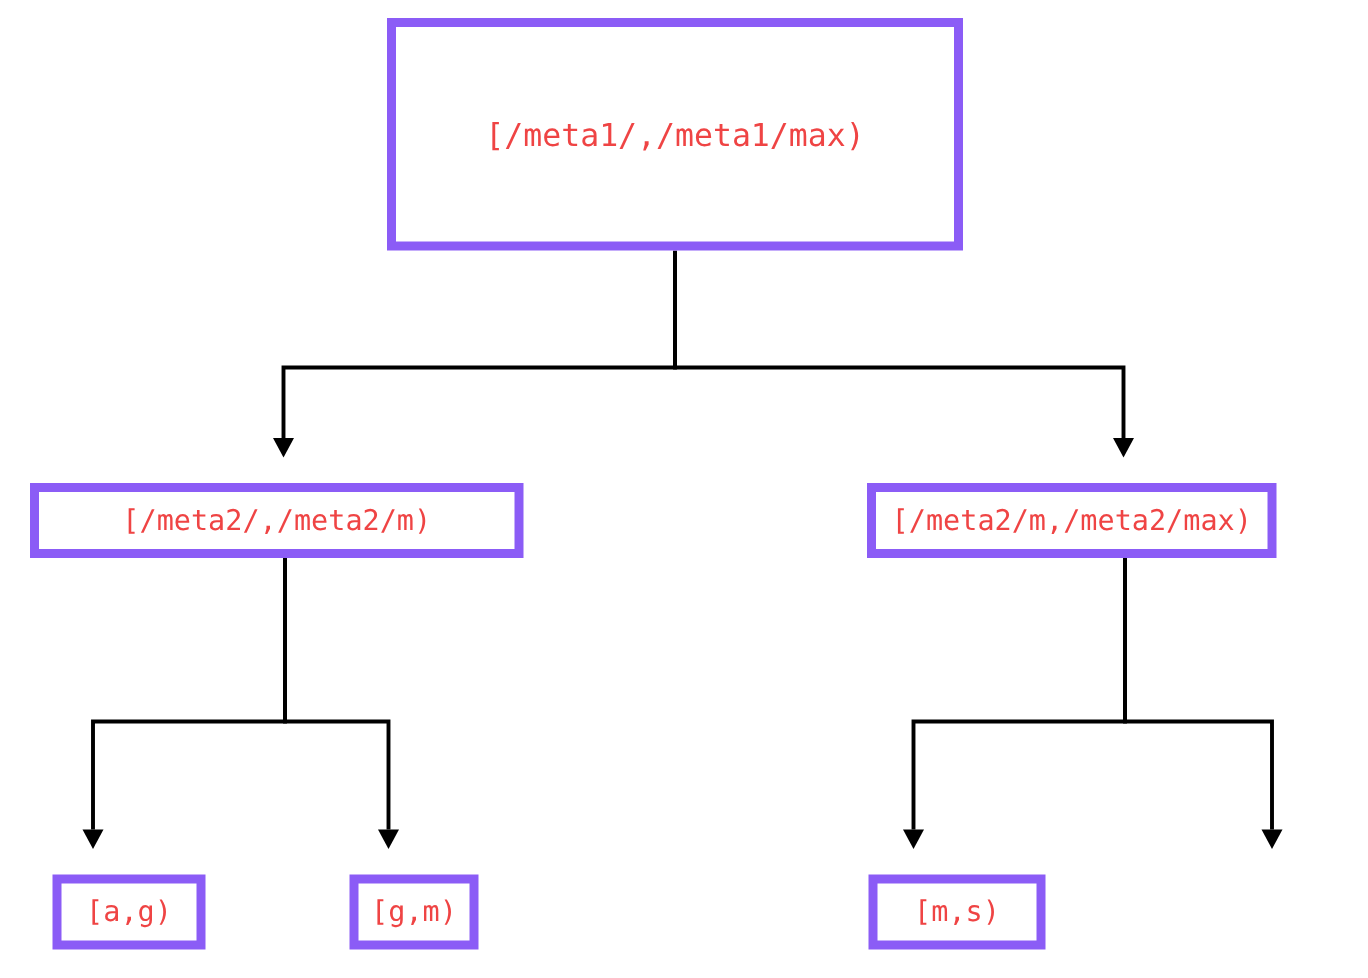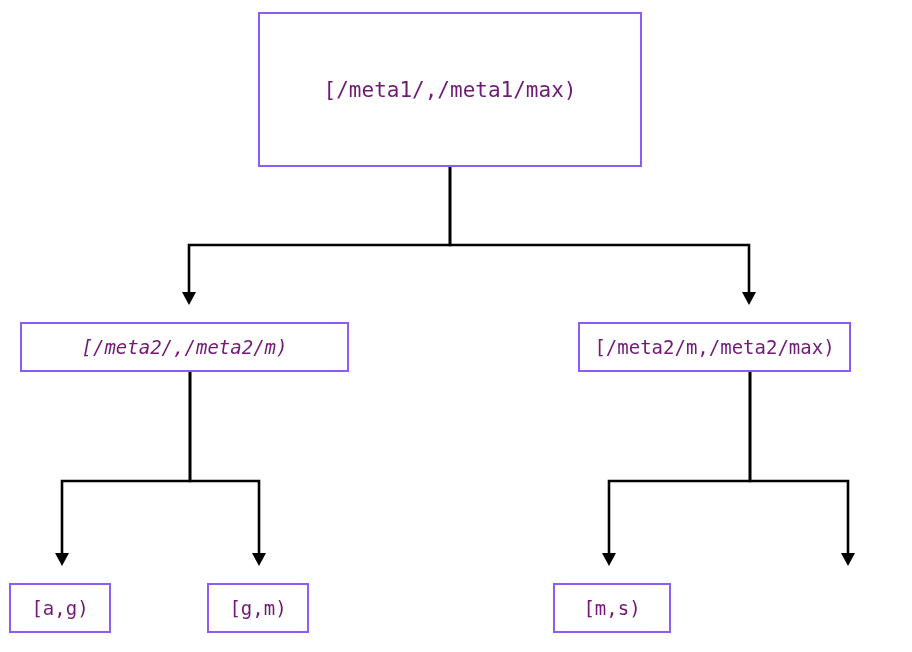--- a/index.html
+++ b/index.html
@@ -11,51 +11,52 @@
     position: relative;
     width: 912px;
     height: 652px;
     background: #ffffff;
     overflow: hidden;
     font-family: "DejaVu Sans Mono", "Liberation Mono", monospace;
   }
   .node {
     position: absolute;
     box-sizing: border-box;
-    border: 2px solid #8b5cf6;
+    border: 6px solid #8b5cf6;
     background: #ffffff;
     display: flex;
     align-items: center;
     justify-content: center;
-    color: #701a75;
+    color: #ef4444;
     text-align: center;
     white-space: nowrap;
     letter-spacing: 0px;
   }
   .node-root {
     left: 258px;
     top: 12px;
     width: 384px;
     height: 155px;
     font-size: 21px;
   }
   .node-mid {
     top: 322px;
     height: 50px;
     font-size: 19px;
   }
-  .node-mid-left  { left: 20px;  width: 329px; font-style: italic; }
+  .node-mid-left  { left: 20px;  width: 329px; }
   .node-mid-right { left: 578px; width: 273px; }
   .node-leaf {
     top: 583px;
     height: 50px;
     font-size: 19px;
+    margin-left: 26px;
   }
   .leaf-1 { left: 9px;   width: 102px; }
-  .leaf-2 { left: 207px; width: 102px; }
+  .leaf-2 { left: 207px; width: 86px; }
   .leaf-3 { left: 553px; width: 118px; }
   .leaf-4 { left: 779px; width: 123px; }
 
   .edges {
     position: absolute;
     left: 0;
     top: 0;
     width: 912px;
     height: 652px;
     pointer-events: none;

